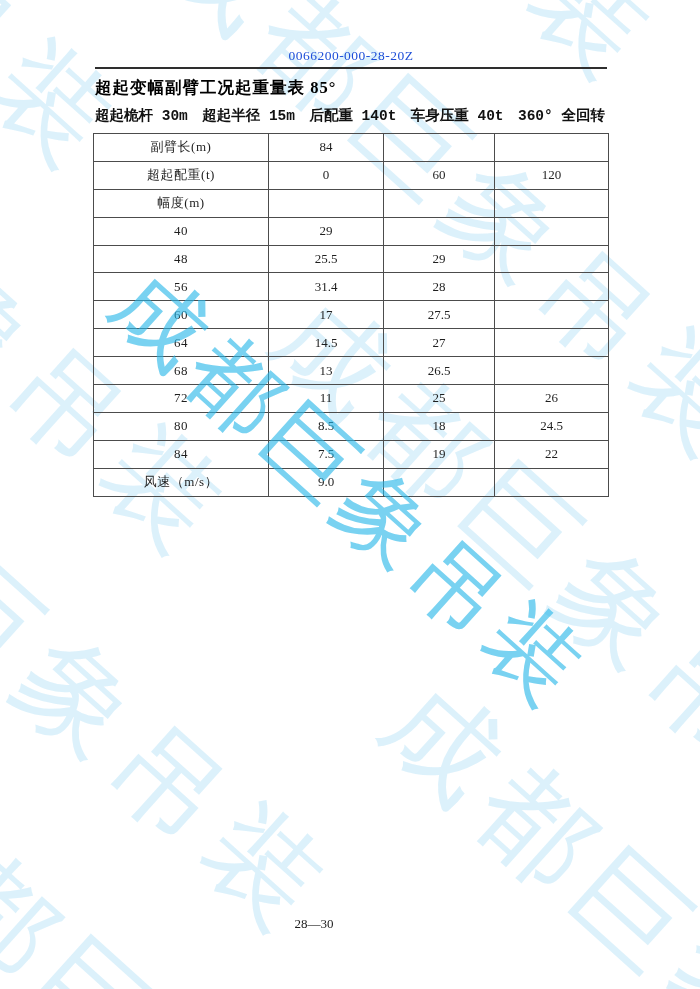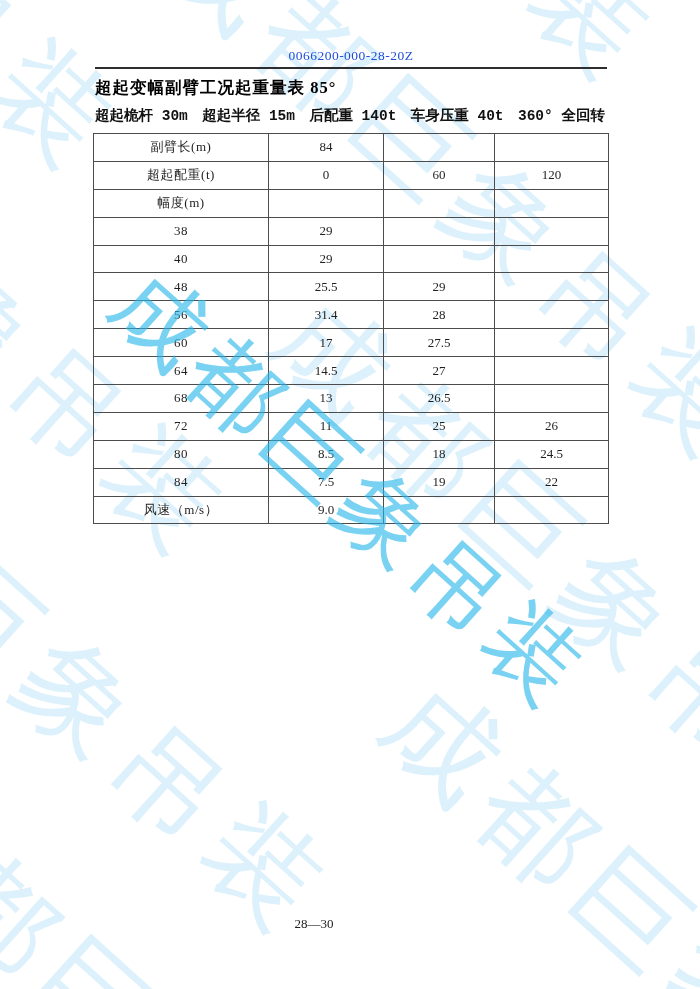--- a/index.html
+++ b/index.html
@@ -143,26 +143,20 @@
             <td>60</td>
             <td>120</td>
           </tr>
           <tr>
             <td class="label-cell">幅度(m)</td>
             <td></td>
             <td></td>
             <td></td>
           </tr>
           <tr>
-            <td class="label-cell">38</td>
-            <td>29</td>
-            <td></td>
-            <td></td>
-          </tr>
-          <tr>
             <td class="label-cell">40</td>
             <td>29</td>
             <td></td>
             <td></td>
           </tr>
           <tr>
             <td class="label-cell">48</td>
             <td>25.5</td>
             <td>29</td>
             <td></td>

